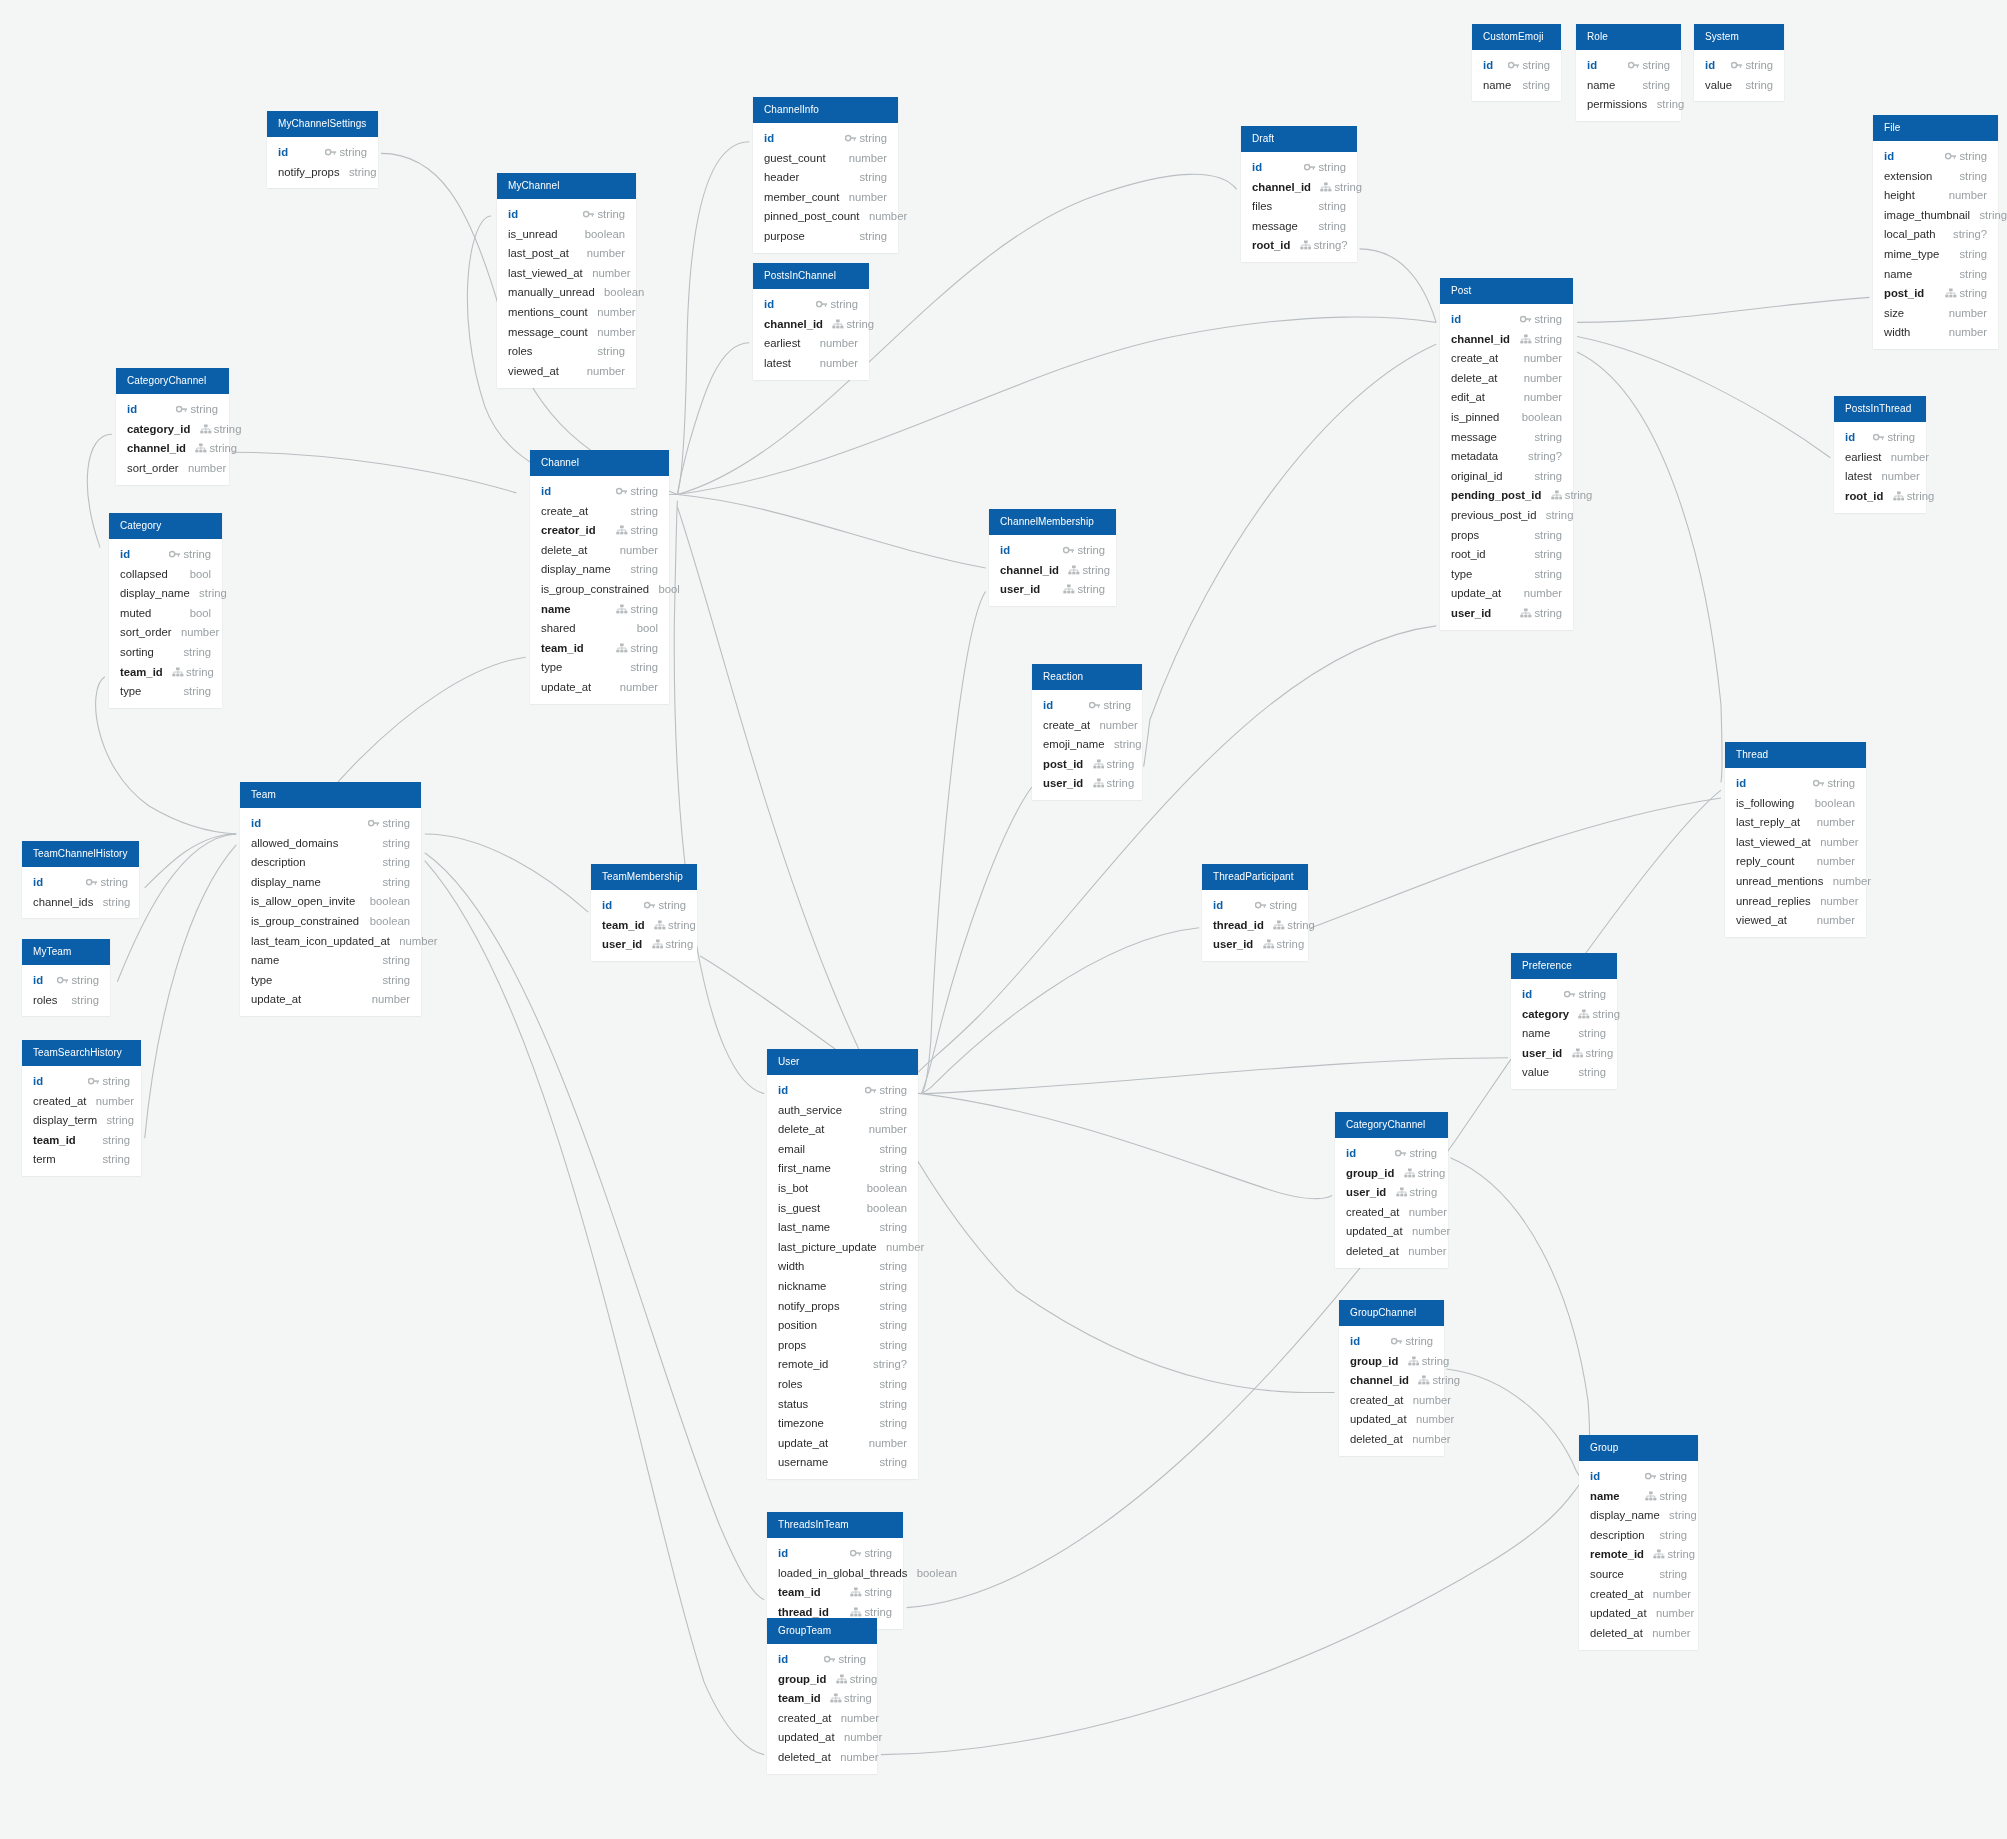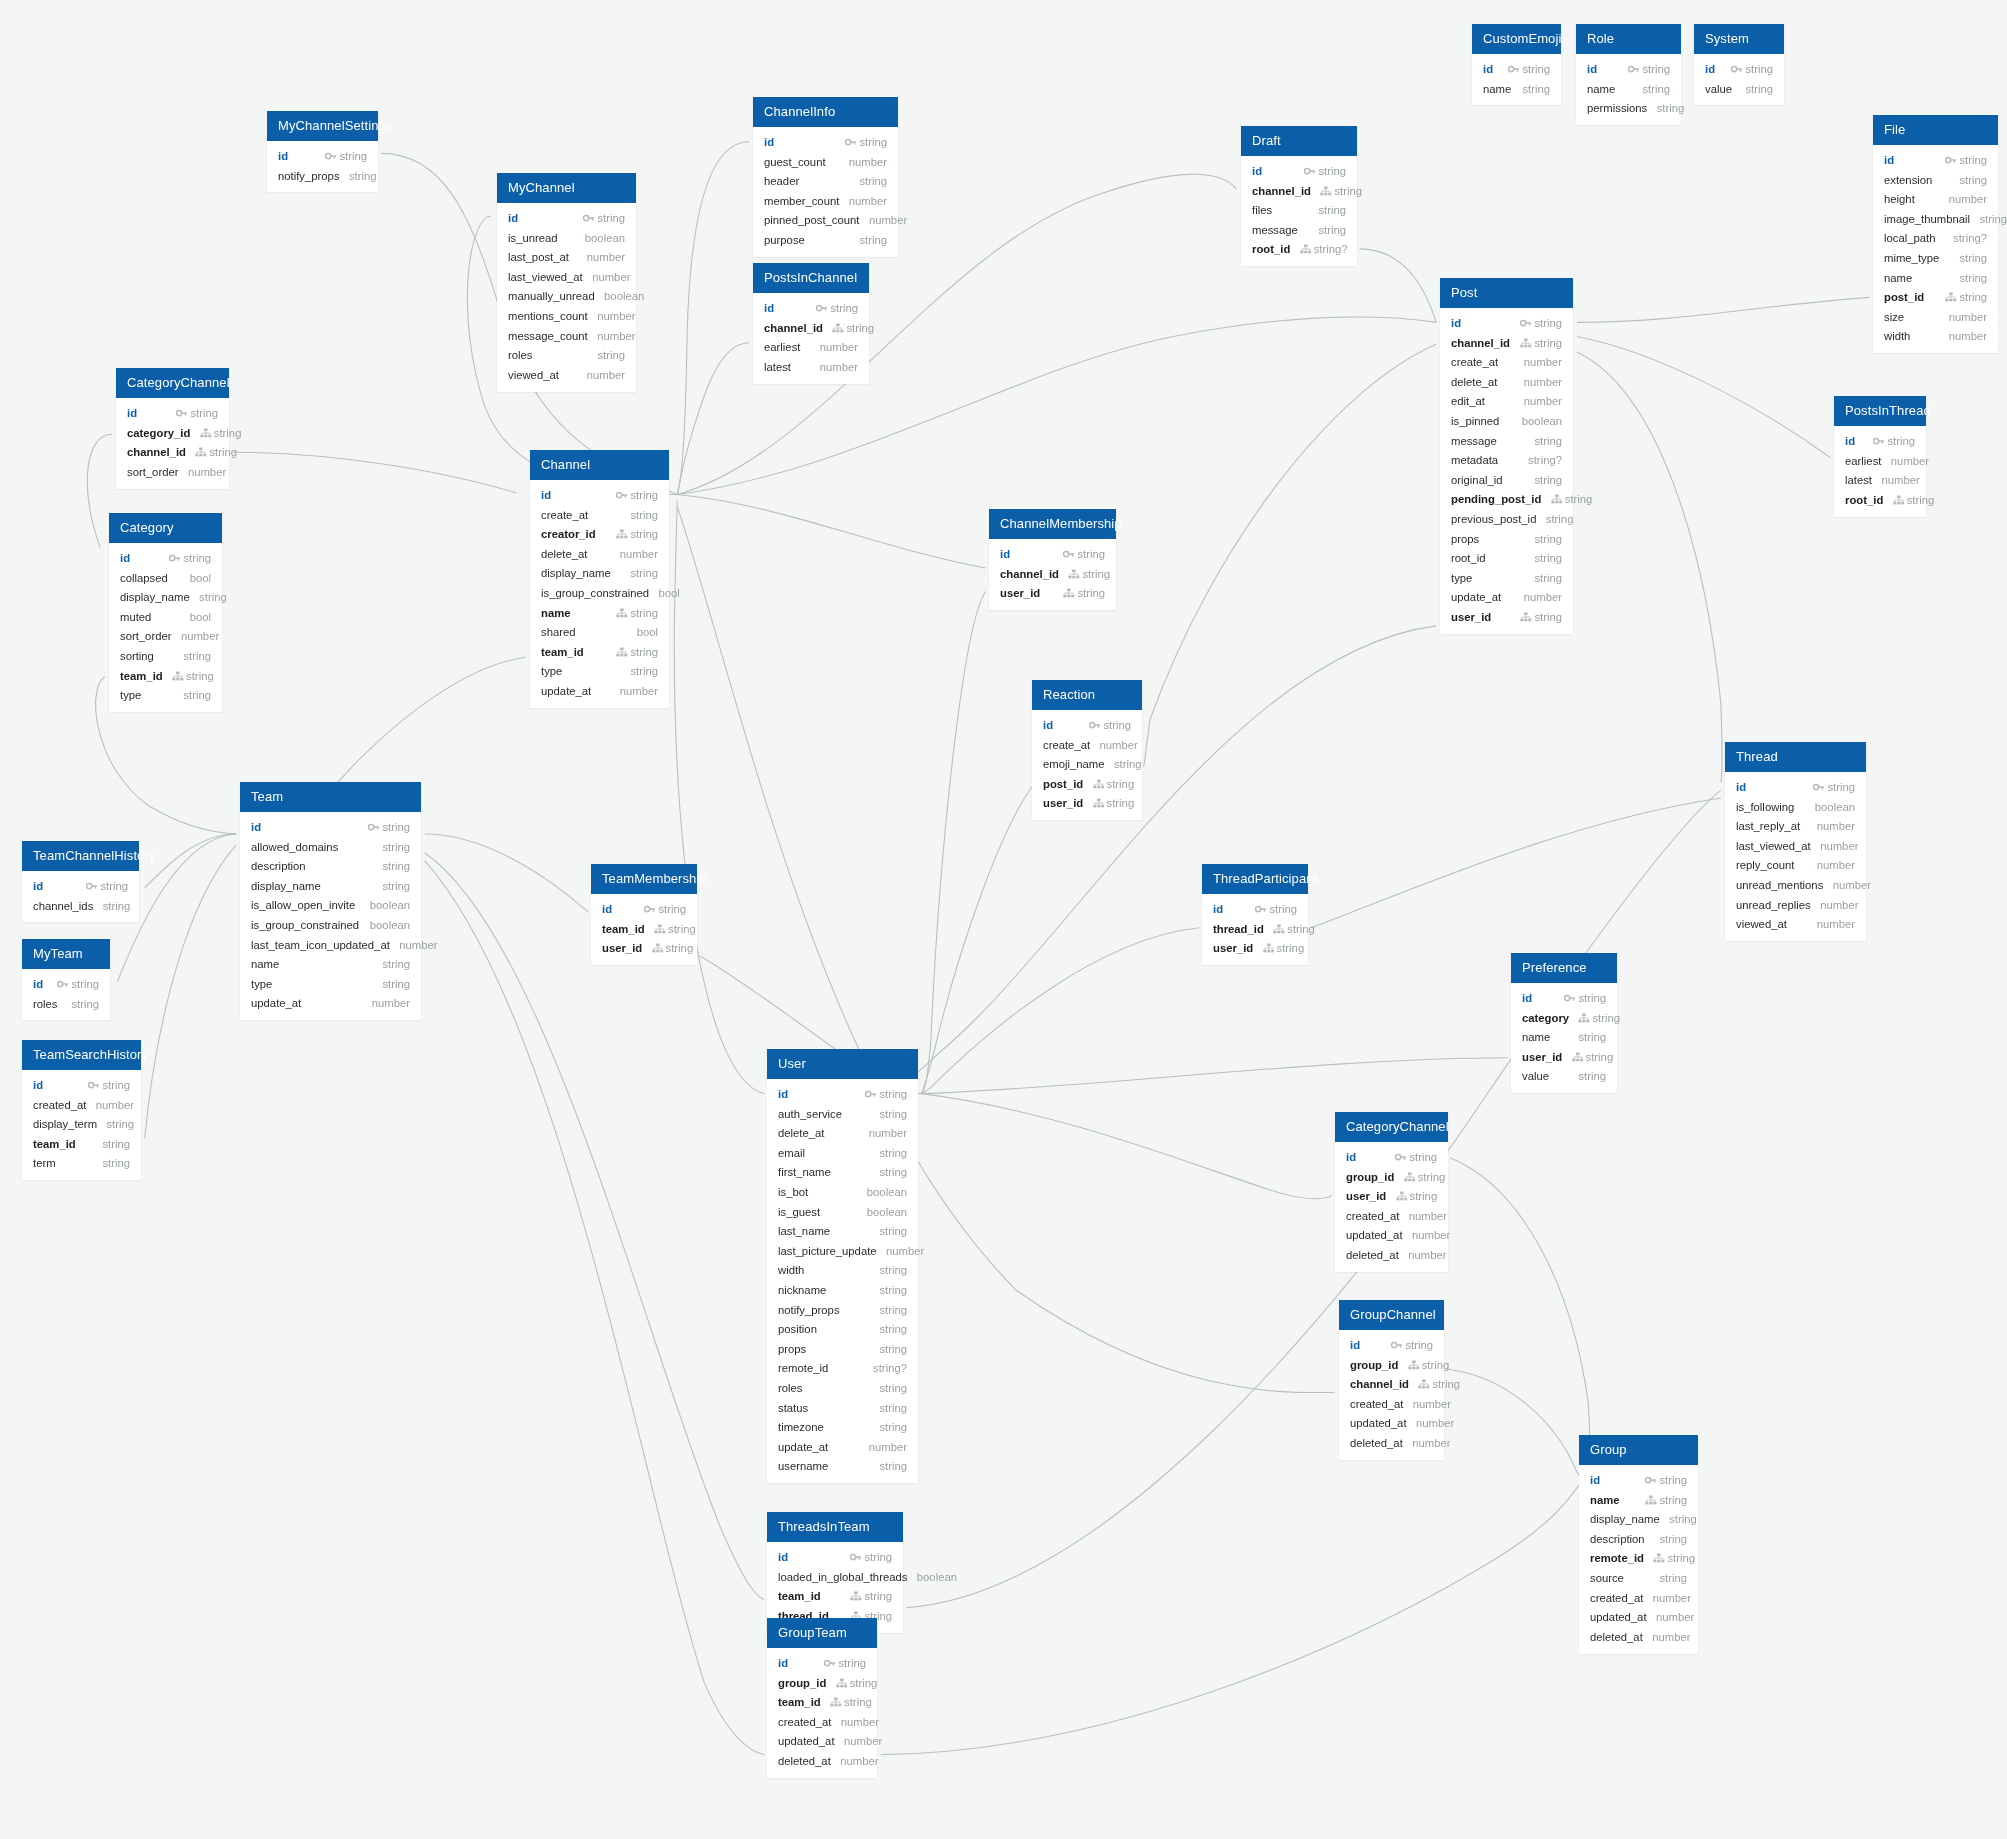--- a/index.html
+++ b/index.html
@@ -25,21 +25,21 @@
   }
   .entity {
     position: absolute;
     background: #ffffff;
     box-shadow: 0 0.8px 1.6px rgba(0,0,0,0.10);
     box-sizing: border-box;
   }
   .entity-header {
     background: #0b5ea8;
     color: #ffffff;
-    font-size: 13px;
+    font-size: 10px;
     font-weight: 400;
     padding: 7px 11px 7.8px 11px;
     letter-spacing: 0.1px;
     white-space: nowrap;
   }
   .entity-body {
     padding: 5.5px 0 7px 0;
   }
   .field-row {
     display: flex;
@@ -943,21 +943,21 @@
                 <rect x="0.4" y="8.6" width="4" height="3.4" fill="#9aa0a3"></rect>
                 <rect x="5.5" y="8.6" width="4" height="3.4" fill="#9aa0a3"></rect>
                 <rect x="10.6" y="8.6" width="4" height="3.4" fill="#9aa0a3"></rect>
                 <path d="M7.5 4.2 V6.4 M2.4 8.4 V6.4 H12.6 V8.4 M7.5 6.4 V8.4" fill="none" stroke="#9aa0a3" stroke-width="1"></path>
               </svg>
             </span>
             <span class="field-type">string</span>
           </div>
         </div>
       </div>
-      <div class="entity" style="left: 1032px; top: 664px; width: 110px; margin-top: 16px;">
+      <div class="entity" style="left: 1032px; top: 664px; width: 110px;">
         <div class="entity-header">Reaction</div>
         <div class="entity-body">
           <div class="field-row">
             <span class="field-name pk">id</span>
             <span class="field-spacer"></span>
             <span class="field-icon">
               <svg class="glyph" width="11.7" height="10.2" viewBox="0 0 15 13" xmlns="http://www.w3.org/2000/svg">
                 <circle cx="4" cy="6.5" r="3.4" fill="none" stroke="#9aa0a3" stroke-width="2"></circle>
                 <rect x="6.6" y="5.5" width="7.6" height="2" fill="#9aa0a3"></rect>
                 <rect x="11.2" y="7.2" width="1.8" height="2.6" fill="#9aa0a3"></rect>

